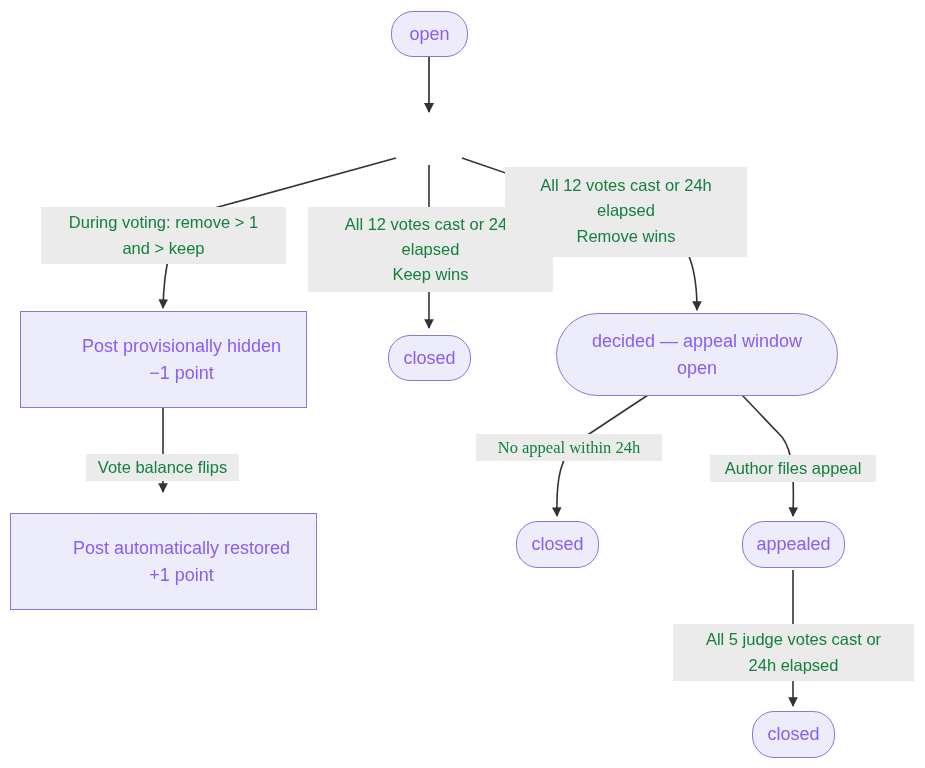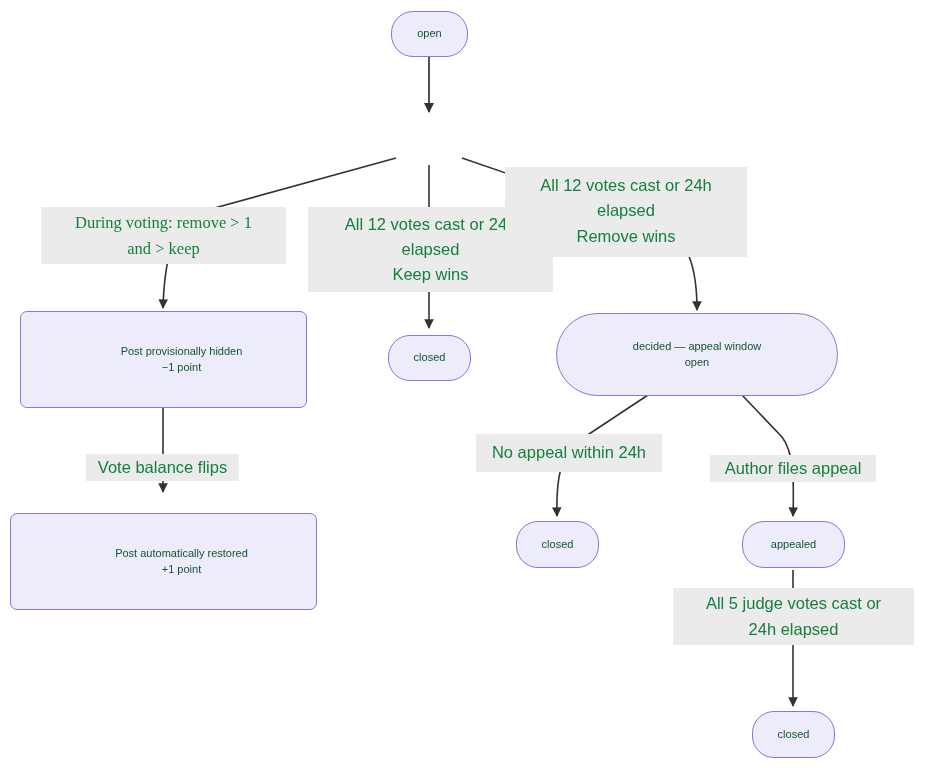--- a/index.html
+++ b/index.html
@@ -25,34 +25,34 @@
     top: 0;
     width: 925px;
     height: 768px;
     pointer-events: none;
   }
   .node {
     position: absolute;
     box-sizing: border-box;
     background: #ececfb;
     border: 1.3px solid #9370db;
-    color: #14532d;
+    color: #8b5cf6;
     display: flex;
     align-items: center;
     justify-content: center;
     text-align: center;
-    font-size: 11px;
+    font-size: 18px;
     line-height: 1.45;
     white-space: pre-line;
   }
   .node.state {
     border-radius: 22px;
   }
   .node.rect {
-    border-radius: 7px;
+    border-radius: 0;
     padding-left: 36px;
   }
   .edge-label {
     position: absolute;
     box-sizing: border-box;
     background: #ebebeb;
     color: #15803d;
     font-size: 16.5px;
     line-height: 1.52;
     text-align: center;
@@ -101,30 +101,30 @@
   </div>
 
   <div style="position:absolute; left:0; top:0; z-index:3;">
     <div style="position:absolute; left:505px; top:167px; width:242px; height:90px; background:#ebebeb;"></div>
     <div style="position:absolute; left:556px; top:167px; width:187px; height:86px; background:#ebebeb;"></div>
     <div class="edge-label" style="position:absolute; left:505px; top:168px; width:242px; height:86px; background:transparent; flex-direction:column;">All 12 votes cast or 24h
 elapsed
 Remove wins</div>
   </div>
 
-  <div class="edge-label" style="left:41px; top:207px; width:245px; height:57px; z-index:2;font-family:Liberation Serif, serif;">During voting: remove &gt; 1
+  <div class="edge-label" style="left:41px; top:207px; width:245px; height:57px; z-index:2;">During voting: remove &gt; 1
 and &gt; keep</div>
 
   <div class="edge-label" style="left:86px; top:454px; width:153px; height:27px; z-index:2;">Vote balance flips</div>
 
-  <div class="edge-label" style="left:476px; top:434px; width:186px; height:38px; z-index:2;">No appeal within 24h</div>
+  <div class="edge-label" style="left:476px; top:434px; width:186px; height:27px; z-index:2;font-family:Liberation Serif, serif;">No appeal within 24h</div>
 
   <div class="edge-label" style="left:710px; top:455px; width:166px; height:27px; z-index:2;">Author files appeal</div>
 
-  <div class="edge-label" style="left:673px; top:588px; width:241px; height:57px; z-index:2;">All 5 judge votes cast or
+  <div class="edge-label" style="left:673px; top:624px; width:241px; height:57px; z-index:2;">All 5 judge votes cast or
 24h elapsed</div>
 
   <div class="node state" style="left:391px; top:11px; width:77px; height:46px; z-index:5;">open</div>
 
 
   <div class="node rect" style="left:20px; top:311px; width:287px; height:97px; z-index:5;">Post provisionally hidden
 −1 point</div>
 
   <div class="node rect" style="left:10px; top:513px; width:307px; height:97px; z-index:5;">Post automatically restored
 +1 point</div>

